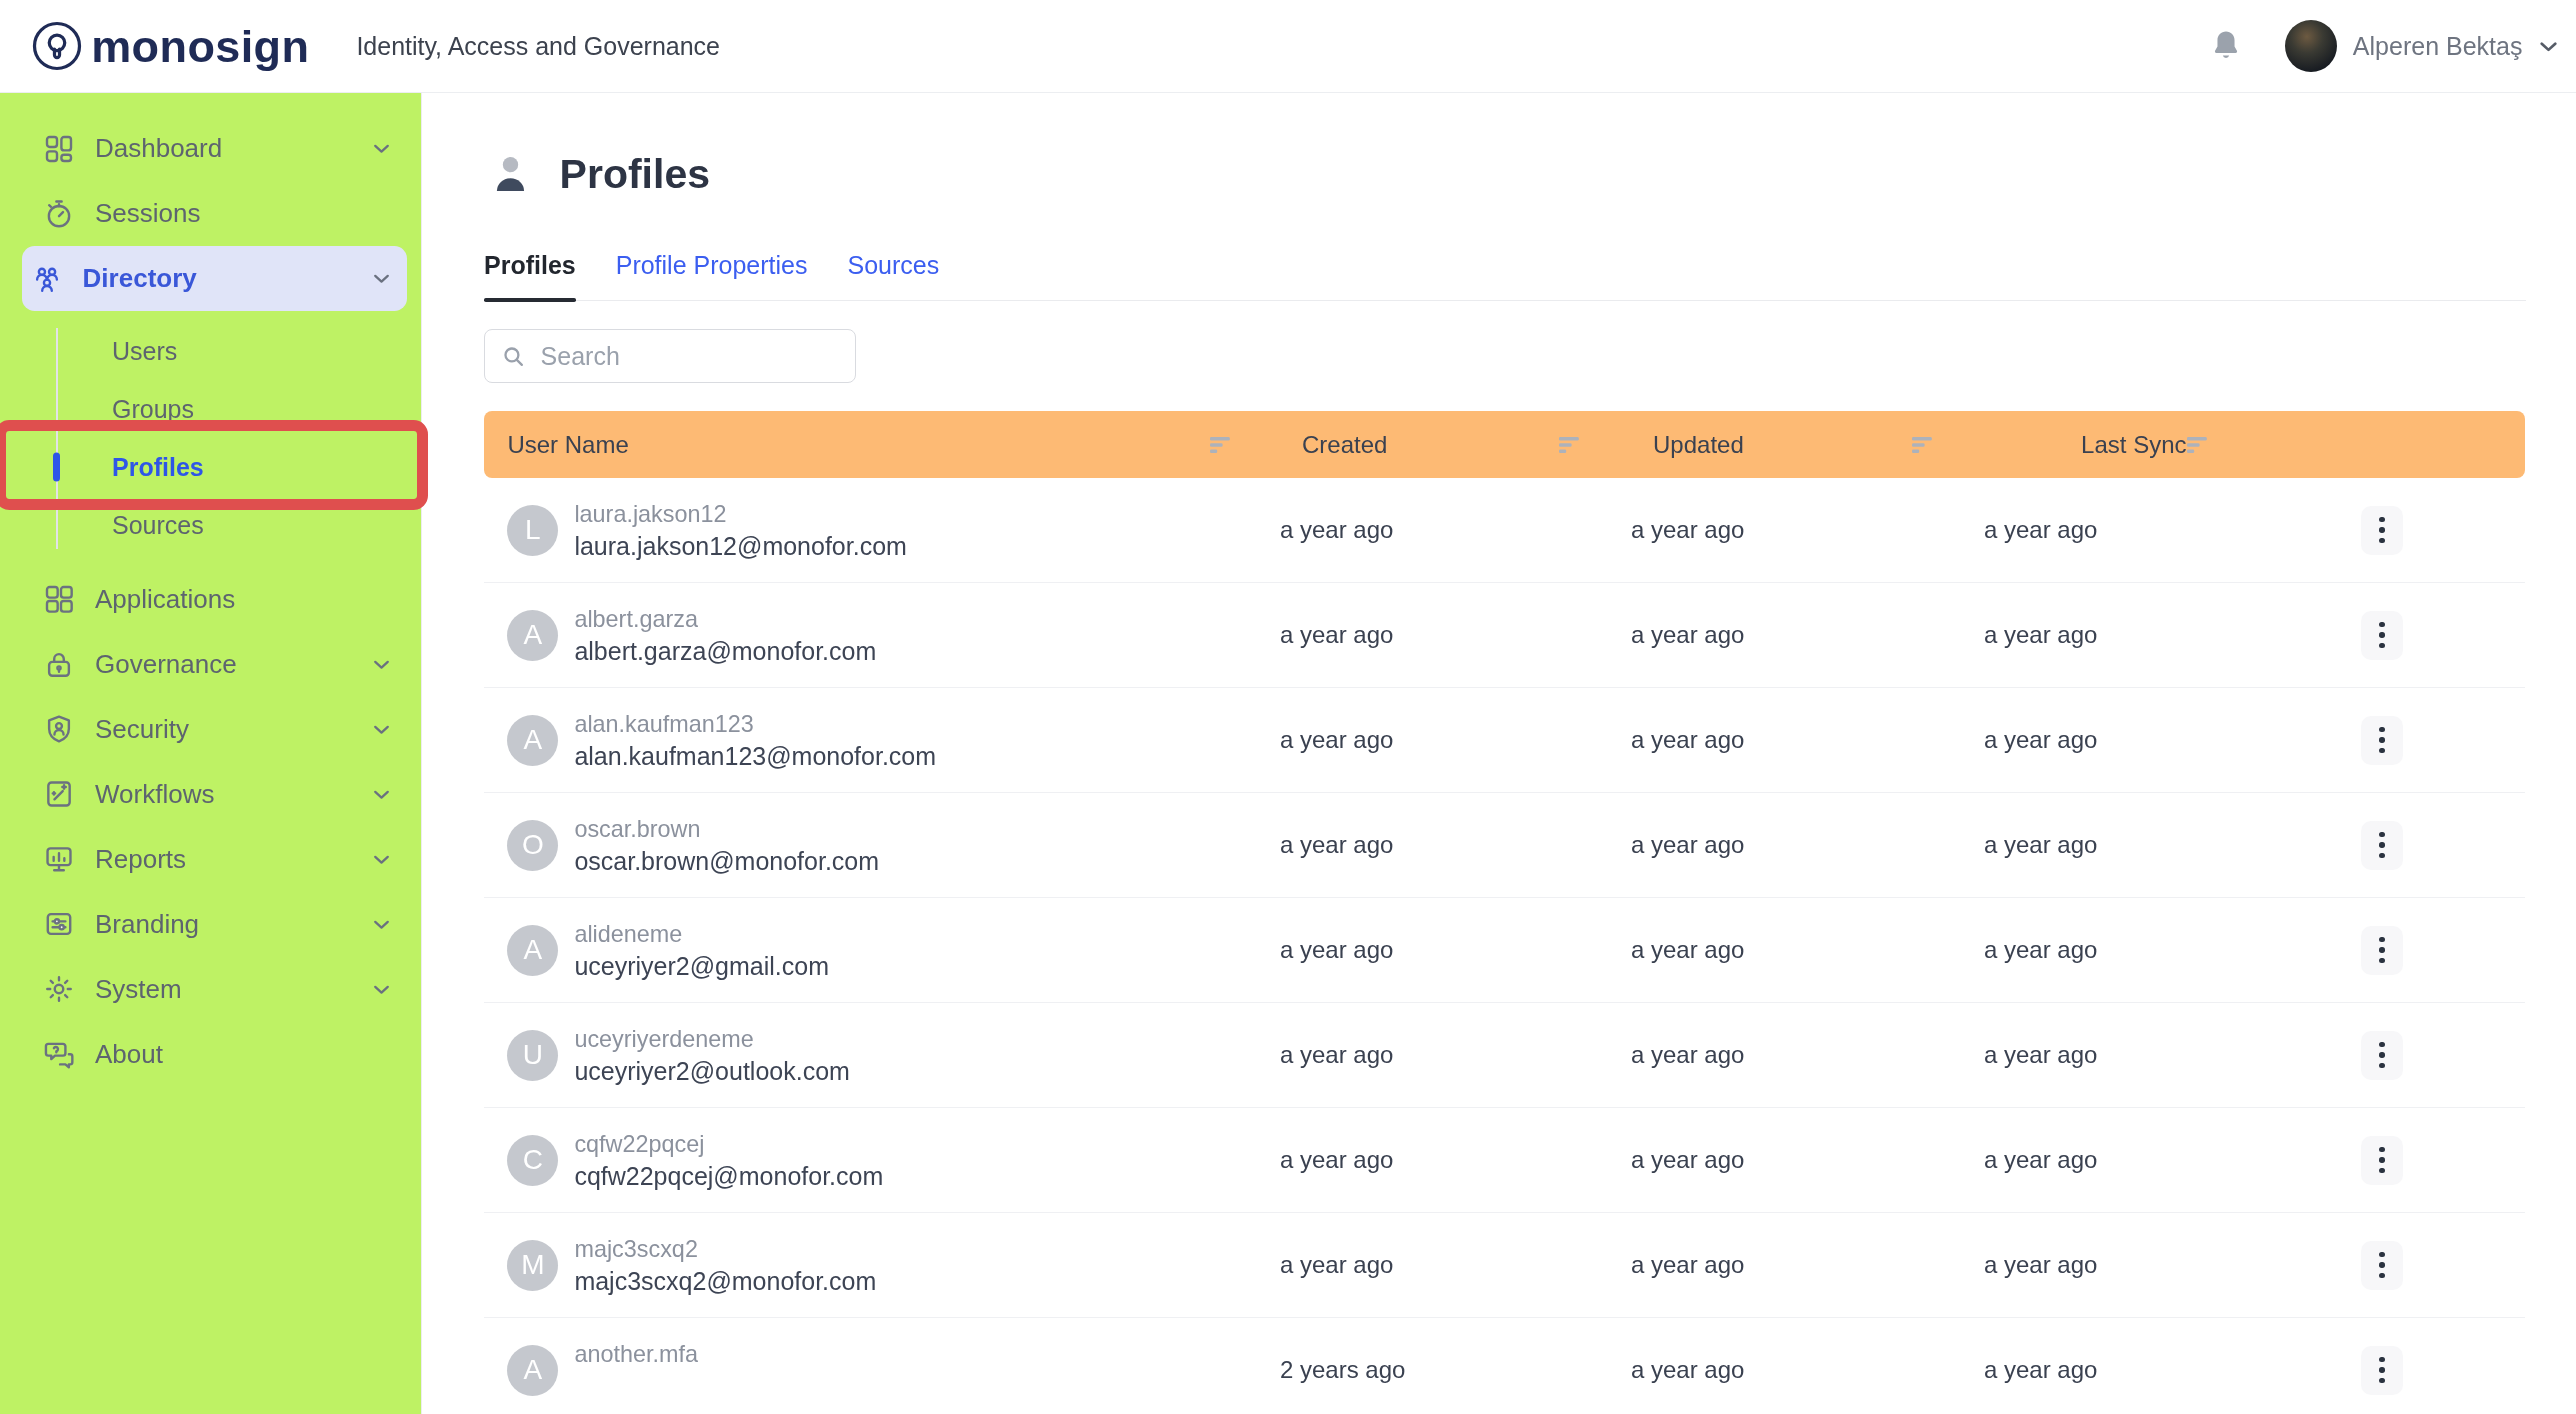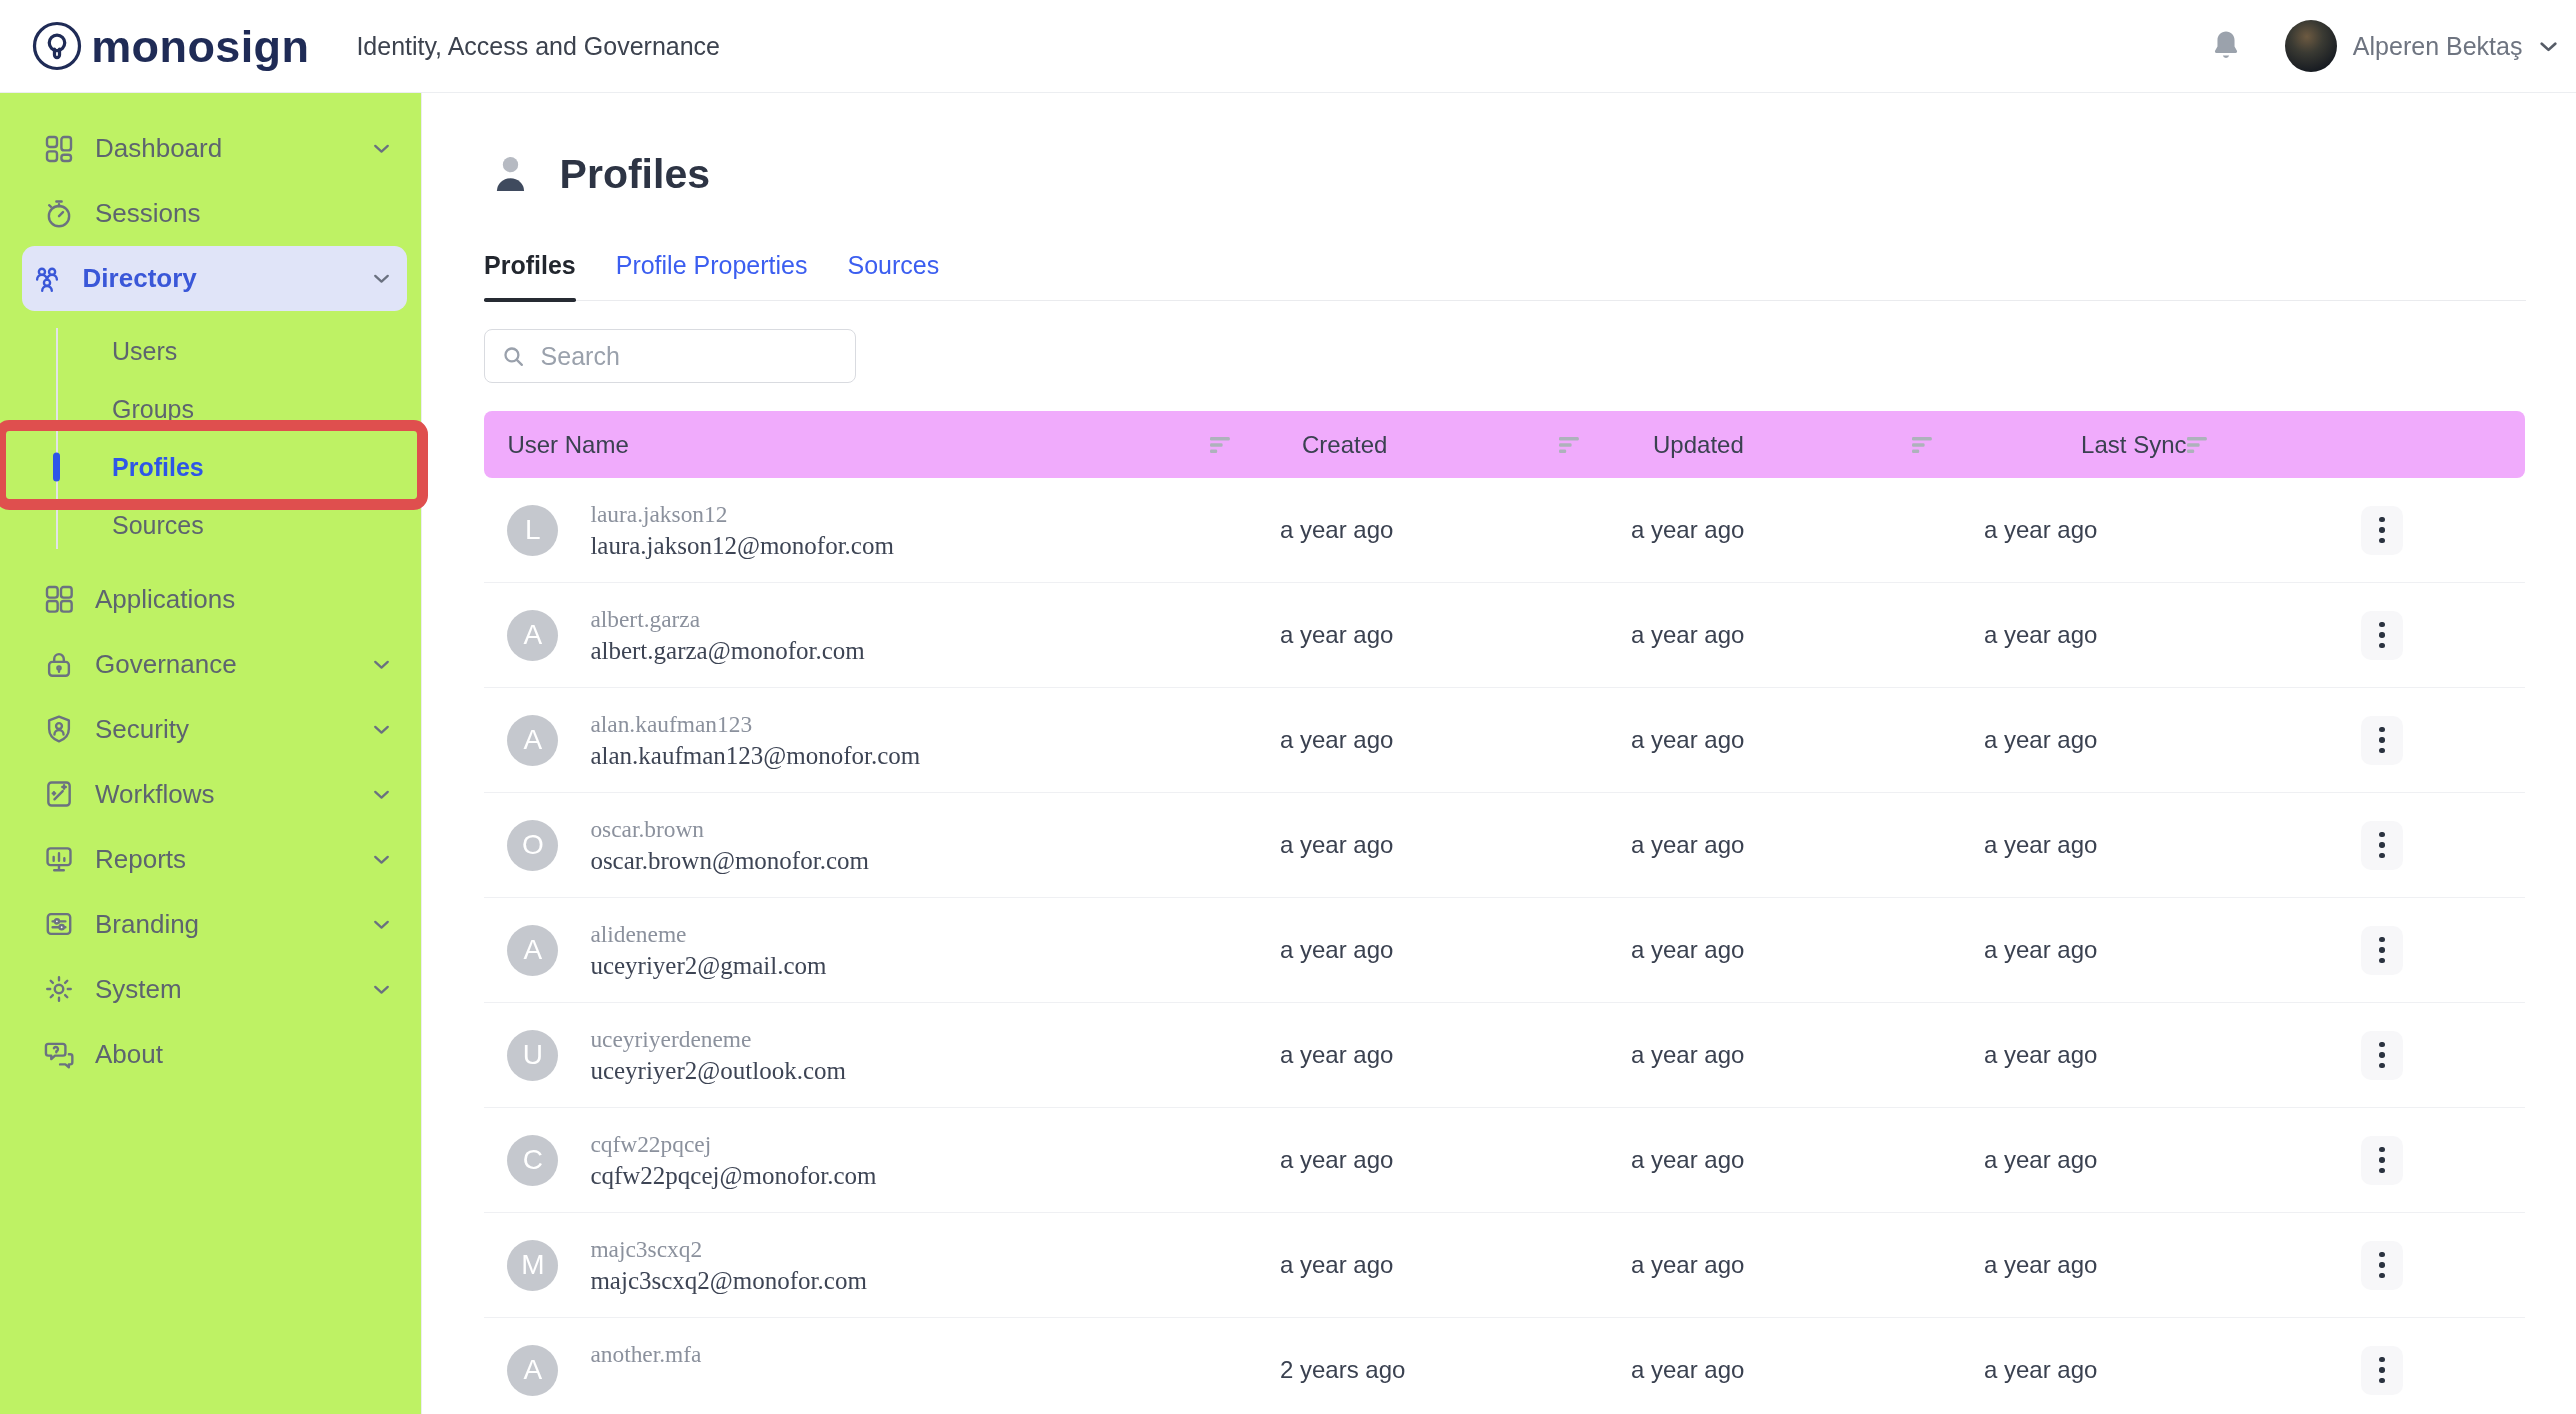--- a/index.html
+++ b/index.html
@@ -103,40 +103,40 @@
     border:none; outline:none; background:transparent; margin-left:12.6px;
     font-size:25px; color:#3c4250; width:100%;
     font-family:"Liberation Sans", sans-serif;
   }
   .search-input::placeholder { color:#9aa1ac; }
 
   
   .table { margin-top:28px; width:2041px; }
   .thead {
     display:grid; grid-template-columns:796px 351px 353px 352px 1fr;
-    height:67px; background:#f0abfc; border-radius:8px; align-items:center;
+    height:67px; background:#fdba74; border-radius:8px; align-items:center;
   }
   .th { display:flex; align-items:center; justify-content:space-between;
         font-size:24px; font-weight:500; color:#3a4150; }
   .th-user   { padding-left:23.4px;  padding-right:47px; }
   .th-plain  { padding-right:49px;margin-left:22px; }
   .th-last   { padding-right:29px;justify-content:center; }
   .sort-icon { flex:0 0 auto; cursor:pointer; }
 
   .trow {
     display:grid; grid-template-columns:796px 351px 353px 352px 1fr;
     height:105px; align-items:center; border-bottom:1.8px solid #eff0f3; cursor:pointer;
   }
   .cell-user { display:flex; align-items:center; padding-left:23.4px; }
   .row-avatar {
     width:51px; height:51px; border-radius:50%; background:#c5c8ce;
     color:#fff; font-size:28px; font-weight:500;
     display:flex; align-items:center; justify-content:center; flex:0 0 auto;
   }
-  .user-texts { margin-left:32px; display:flex; flex-direction:column;font-family:Liberation Serif, serif; }
+  .user-texts { margin-left:16px; display:flex; flex-direction:column; }
   .u-name  { font-size:23.4px; color:#8b919d; line-height:31px; }
   .u-email { font-size:25px; color:#3d4454; line-height:32px; min-height:32px; }
   .cell-time { font-size:24px; color:#3a4150; }
   .cell-actions { display:flex; }
   .kebab-btn {
     width:42px; height:49px; background:#f7f7f9; border-radius:10px; border:none;
     margin-left:25px; display:flex; flex-direction:column; align-items:center;
     justify-content:center; gap:5.4px; cursor:pointer; padding:0;
   }
   .kebab-btn i { width:5.4px; height:5.4px; border-radius:50%; background:#2b3340; display:block; }

